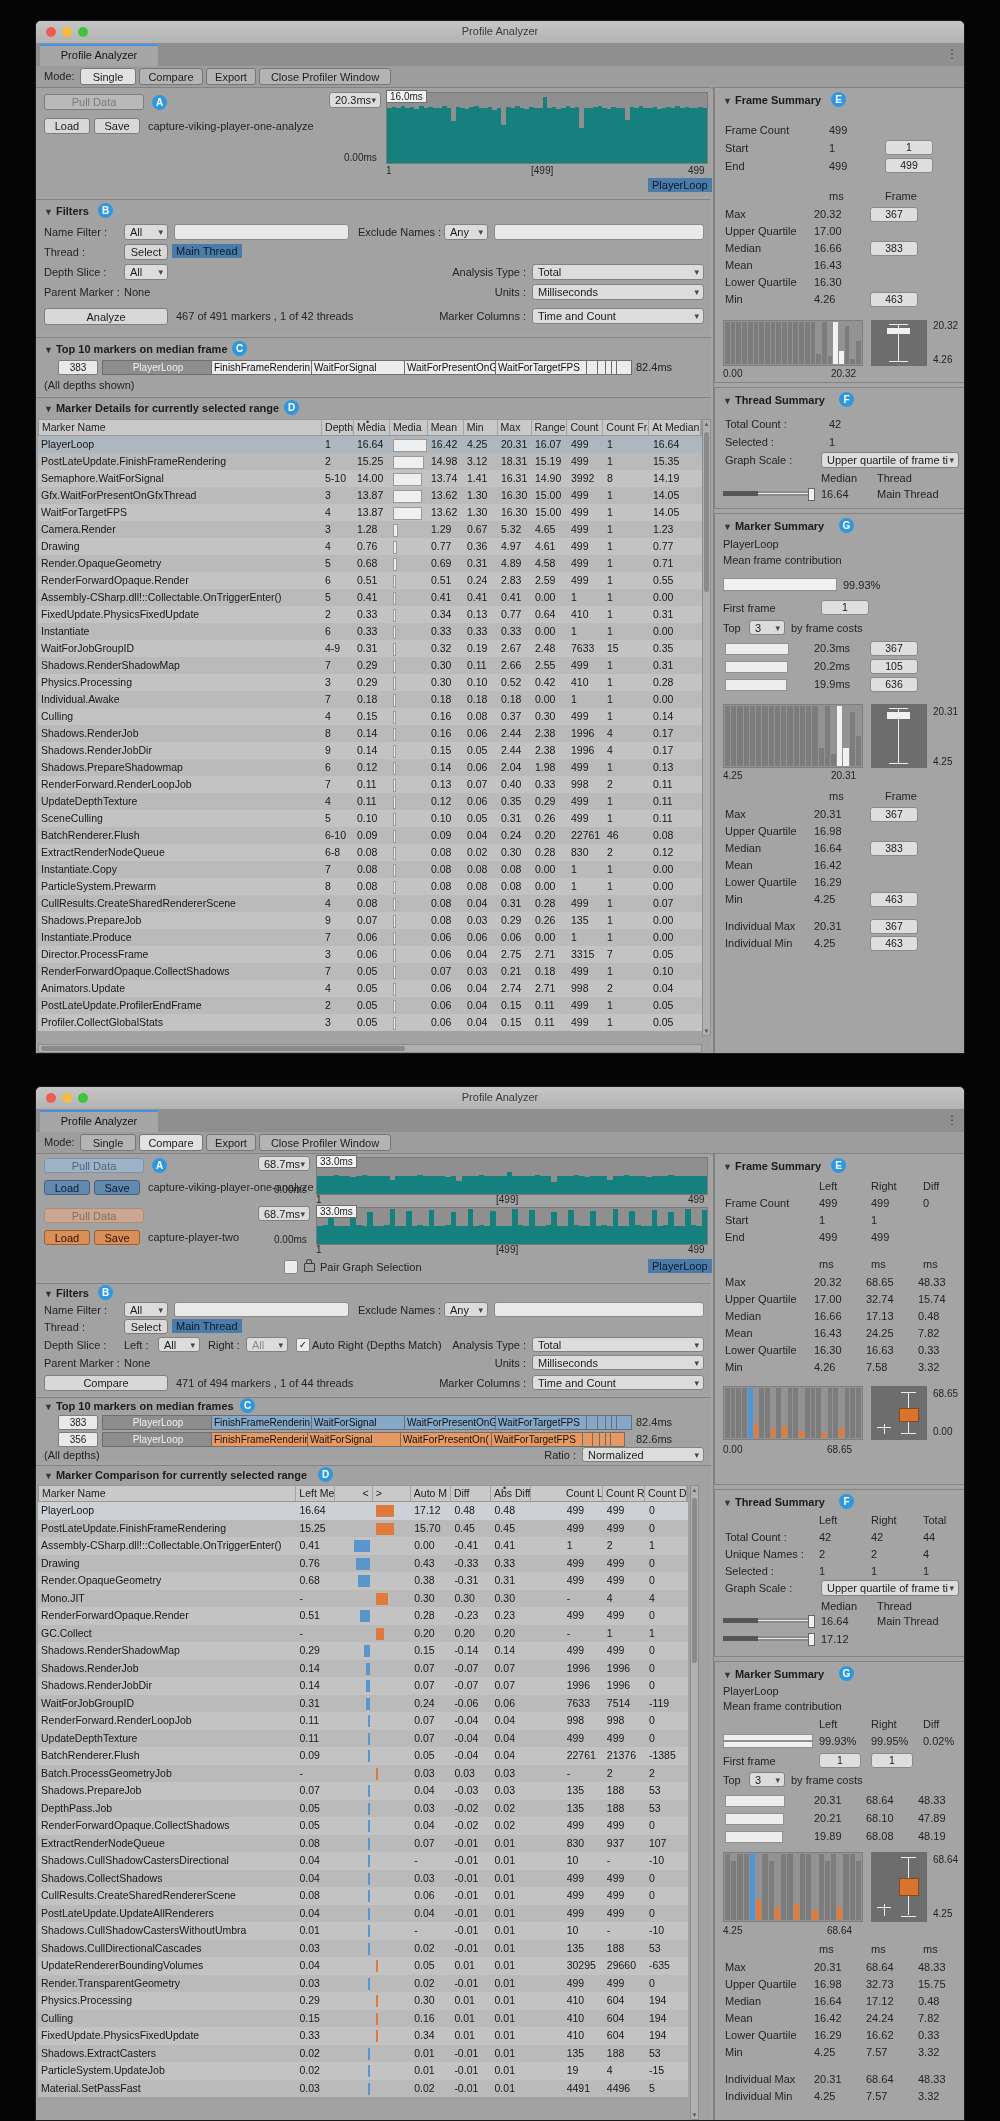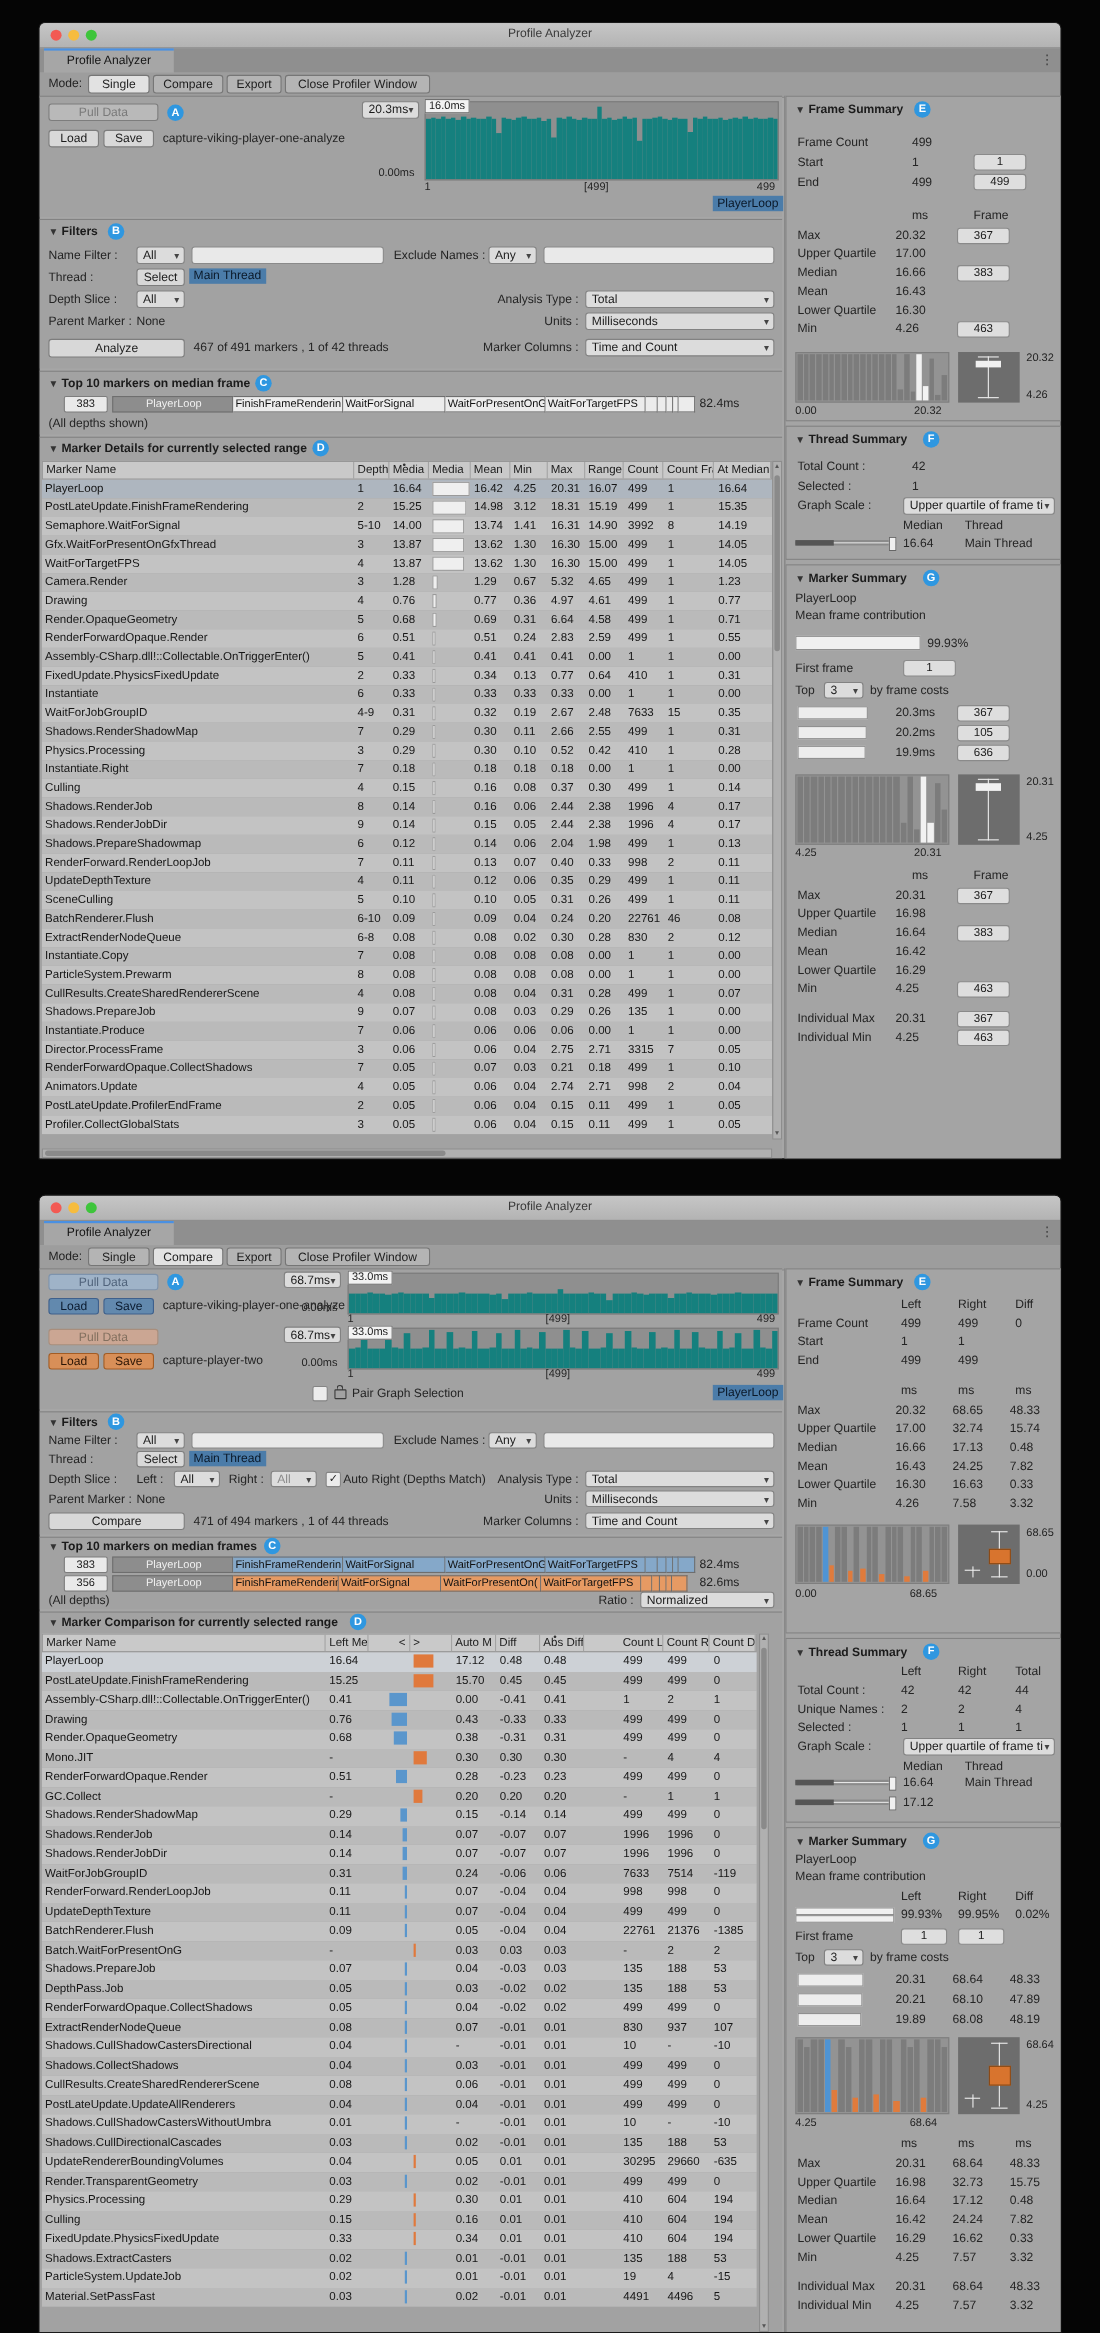--- a/index.html
+++ b/index.html
@@ -377,21 +377,21 @@
             <div class="cell c-cf">1</div>
             <div class="cell c-am">0.77</div>
           </div>
           <div class="trow odd">
             <div class="cell c-n">Render.OpaqueGeometry</div>
             <div class="cell c-depth">5</div>
             <div class="cell c-med">0.68</div>
             <div class="cell c-bar"><i class="mbar" style="width: 2px;"></i></div>
             <div class="cell c-mean">0.69</div>
             <div class="cell c-min">0.31</div>
-            <div class="cell c-max">6.64</div>
+            <div class="cell c-max">4.89</div>
             <div class="cell c-range">4.58</div>
             <div class="cell c-cnt">499</div>
             <div class="cell c-cf">1</div>
             <div class="cell c-am">0.71</div>
           </div>
           <div class="trow">
             <div class="cell c-n">RenderForwardOpaque.Render</div>
             <div class="cell c-depth">6</div>
             <div class="cell c-med">0.51</div>
             <div class="cell c-bar"><i class="mbar" style="width: 1px;"></i></div>
@@ -475,21 +475,21 @@
             <div class="cell c-bar"><i class="mbar" style="width: 1px;"></i></div>
             <div class="cell c-mean">0.30</div>
             <div class="cell c-min">0.10</div>
             <div class="cell c-max">0.52</div>
             <div class="cell c-range">0.42</div>
             <div class="cell c-cnt">410</div>
             <div class="cell c-cf">1</div>
             <div class="cell c-am">0.28</div>
           </div>
           <div class="trow odd">
-            <div class="cell c-n">Instantiate.Right</div>
+            <div class="cell c-n">Individual.Awake</div>
             <div class="cell c-depth">7</div>
             <div class="cell c-med">0.18</div>
             <div class="cell c-bar"><i class="mbar" style="width: 1px;"></i></div>
             <div class="cell c-mean">0.18</div>
             <div class="cell c-min">0.18</div>
             <div class="cell c-max">0.18</div>
             <div class="cell c-range">0.00</div>
             <div class="cell c-cnt">1</div>
             <div class="cell c-cf">1</div>
             <div class="cell c-am">0.00</div>
@@ -1416,21 +1416,21 @@
             <div class="cell c-lt"><i class="dbar lt" style="width: 2px;"></i></div>
             <div class="cell c-gt"></div>
             <div class="cell c-right">0.05</div>
             <div class="cell c-diff">-0.04</div>
             <div class="cell c-abs">0.04</div>
             <div class="cell c-cl">22761</div>
             <div class="cell c-cr">21376</div>
             <div class="cell c-cd">-1385</div>
           </div>
           <div class="trow odd">
-            <div class="cell c-n">Batch.WaitForPresentOnG</div>
+            <div class="cell c-n">Batch.ProcessGeometryJob</div>
             <div class="cell c-left">-</div>
             <div class="cell c-lt"></div>
             <div class="cell c-gt"><i class="dbar gt" style="width: 2px;"></i></div>
             <div class="cell c-right">0.03</div>
             <div class="cell c-diff">0.03</div>
             <div class="cell c-abs">0.03</div>
             <div class="cell c-cl">-</div>
             <div class="cell c-cr">2</div>
             <div class="cell c-cd">2</div>
           </div>

